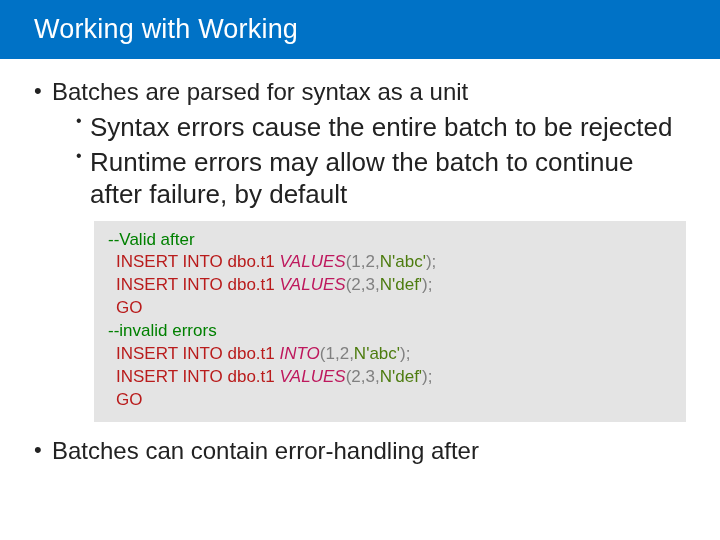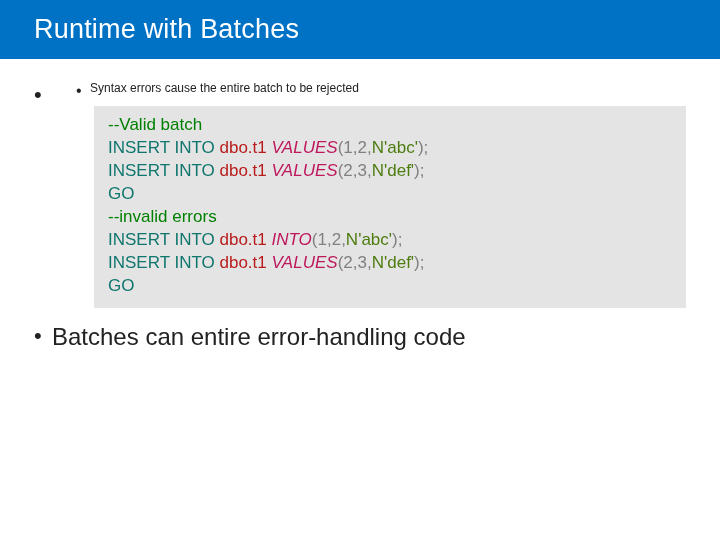--- a/index.html
+++ b/index.html
@@ -50,21 +50,21 @@
     font-size: 22px;
   }
   ul.level2 {
     list-style: none;
     padding: 0;
     margin: 4px 0 6px 24px;
   }
   ul.level2 > li {
     position: relative;
     padding-left: 14px;
-    font-size: 12px;
+    font-size: 26px;
     line-height: 1.25;
     margin-bottom: 2px;
   }
   ul.level2 > li::before {
     content: "•";
     position: absolute;
     left: 0;
     top: 0;
     color: #222;
     font-size: 16px;
@@ -73,53 +73,57 @@
     background: #e4e4e4;
     margin: 10px 0 14px 42px;
     padding: 8px 14px 10px 14px;
     font-size: 17px;
     line-height: 1.35;
     font-family: "Segoe UI", Arial, sans-serif;
     white-space: pre;
     color: #333;
   }
   .tok-comment { color: #008000; }
-  .tok-keyword { color: #0f766e; }
+  .tok-keyword { color: #b91c1c; margin-left: 8px; }
   .tok-obj     { color: #b91c1c; }
   .tok-func    { color: #be185d; font-style: italic; }
   .tok-paren   { color: #808080; }
   .tok-num     { color: #808080; }
   .tok-str     { color: #4d7c0f; }
   .tok-semi    { color: #808080; }
 </style>
 </head>
 <body>
 
 <div class="slide">
 
-  <div class="title-bar">Runtime with Batches</div>
+  <div class="title-bar">Working with Working</div>
 
   <div class="content">
     <ul class="level1">
       <li>
+        <span>Batches are parsed for syntax as a unit</span>
         <ul class="level2">
           <li>
             <span>Syntax errors cause the entire batch to be rejected</span>
           </li>
+          <li>
+            <span>Runtime errors may allow the batch to continue after failure, by default</span>
+          </li>
         </ul>
 
-        <div class="code-block"><span class="tok-comment">--Valid batch</span>
+        <div class="code-block"><span class="tok-comment">--Valid after</span>
 <span class="tok-keyword">INSERT INTO</span><span class="tok-obj"> dbo.t1 </span><span class="tok-func">VALUES</span><span class="tok-paren">(</span><span class="tok-num">1</span><span class="tok-num">,</span><span class="tok-num">2</span><span class="tok-num">,</span><span class="tok-str">N'abc'</span><span class="tok-semi">);</span>
 <span class="tok-keyword">INSERT INTO</span><span class="tok-obj"> dbo.t1 </span><span class="tok-func">VALUES</span><span class="tok-paren">(</span><span class="tok-num">2</span><span class="tok-num">,</span><span class="tok-num">3</span><span class="tok-num">,</span><span class="tok-str">N'def'</span><span class="tok-semi">);</span>
 <span class="tok-keyword">GO</span>
 <span class="tok-comment">--invalid errors</span>
 <span class="tok-keyword">INSERT INTO</span><span class="tok-obj"> dbo.t1 </span><span class="tok-func">INTO</span><span class="tok-paren">(</span><span class="tok-num">1</span><span class="tok-num">,</span><span class="tok-num">2</span><span class="tok-num">,</span><span class="tok-str">N'abc'</span><span class="tok-semi">);</span>
 <span class="tok-keyword">INSERT INTO</span><span class="tok-obj"> dbo.t1 </span><span class="tok-func">VALUES</span><span class="tok-paren">(</span><span class="tok-num">2</span><span class="tok-num">,</span><span class="tok-num">3</span><span class="tok-num">,</span><span class="tok-str">N'def'</span><span class="tok-semi">);</span>
 <span class="tok-keyword">GO</span></div>
       </li>
 
       <li>
-        <span>Batches can entire error-handling code</span>
+        <span>Batches can contain error-handling after</span>
       </li>
     </ul>
   </div>
 
 </div>
 
 </body></html>

